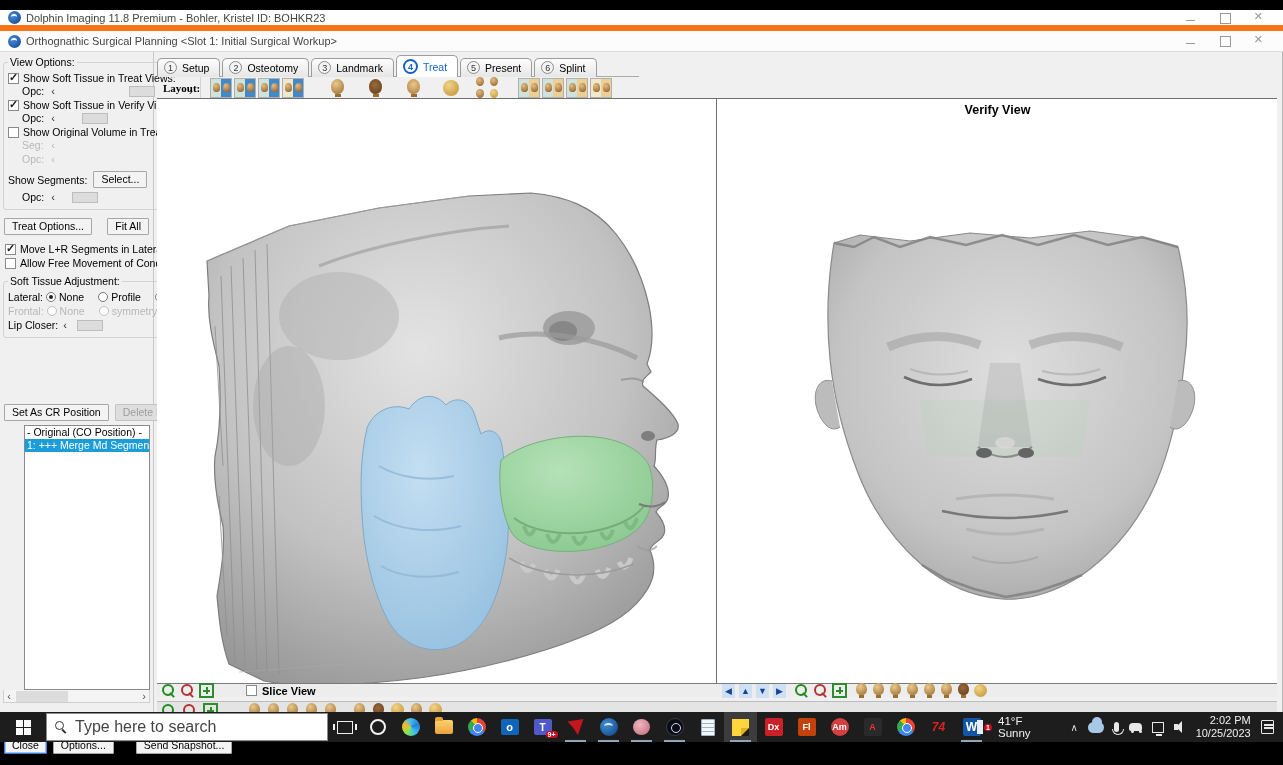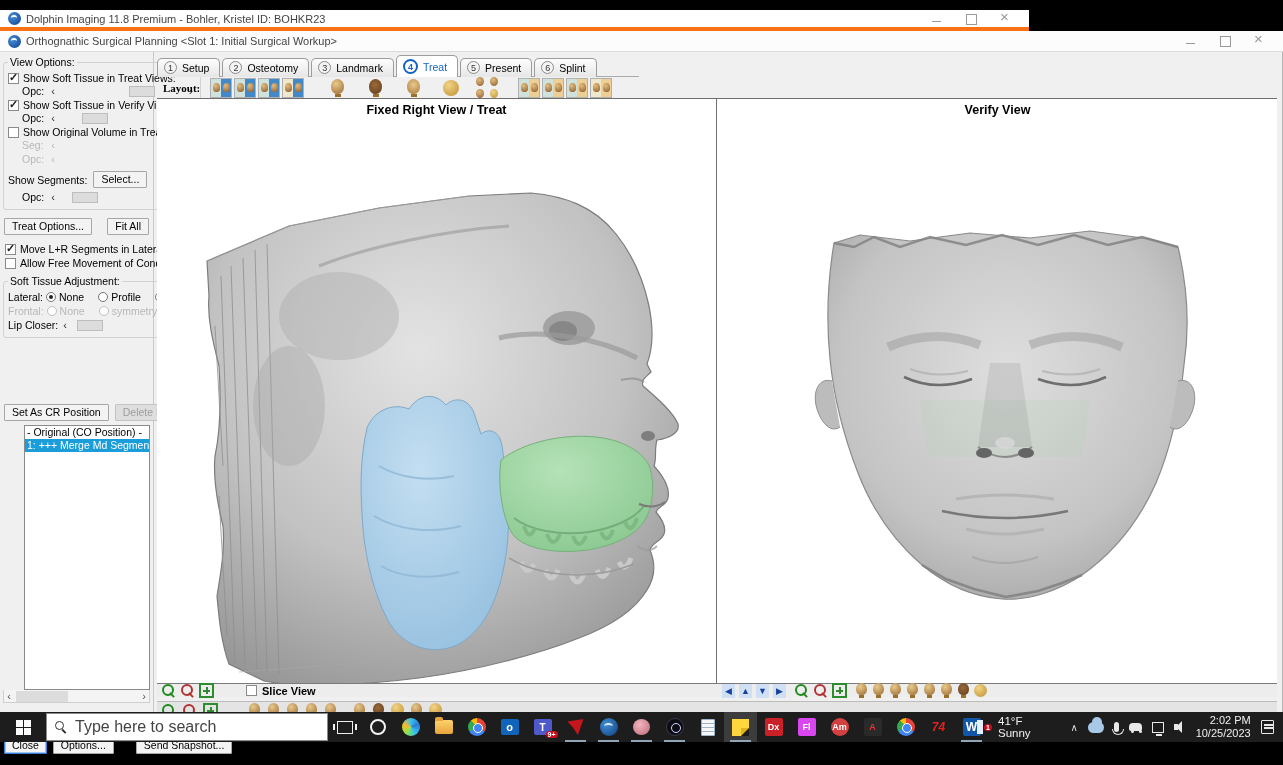--- a/index.html
+++ b/index.html
@@ -1,20 +1,20 @@
 <!DOCTYPE html>
 <html><head>
 <meta charset="utf-8">
 <style>
   * { margin:0; padding:0; box-sizing:border-box; }
   body { font-family:"Liberation Sans", sans-serif; background:#000; }
   .screen { position:relative; width:1283px; height:765px; background:#000; overflow:hidden; font-size:11px; color:#000; }
 
   
-  .titlebar { position:absolute; left:0; top:10px; width:1029px; height:21px; background:#fff; display:flex; align-items:center; border-bottom:4px solid #f97316; }
+  .titlebar { position:absolute; left:0; top:10px; width:1283px; height:21px; background:#fff; display:flex; align-items:center; border-bottom:6px solid #f97316; }
   .subtitlebar { position:absolute; left:0; top:31px; width:1283px; height:21px; background:#fcfcfc; display:flex; align-items:center; border-bottom:1px solid #dadada; }
   .app-logo { width:13px; height:13px; border-radius:50%; background:radial-gradient(circle at 35% 35%, #4a8fd4, #0a3d91); margin:0 5px 0 8px; position:relative; flex:none; }
   .app-logo::after { content:""; position:absolute; left:3px; top:3px; width:6px; height:4px; border-top:2px solid #fff; border-radius:50%; }
   .tb-title { font-size:11px; color:#444; }
   .win-controls { margin-left:auto; display:flex; align-items:center; gap:22px; padding-right:18px; }
   .wc { width:12px; height:12px; position:relative; color:#888; font-size:13px; line-height:10px; text-align:center; cursor:default; }
   .wc.min::after { content:""; position:absolute; left:1px; bottom:3px; width:9px; height:0; border-bottom:1px solid #999; }
   .wc.max::after { content:""; position:absolute; left:1px; top:1px; width:9px; height:9px; border:1px solid #999; }
   .wc.close::after { content:"×"; color:#999; font-size:15px; position:absolute; left:1px; top:-1px; }
 
@@ -139,21 +139,21 @@
   .ic-redwing { width:16px; height:16px; background:#c4161c; clip-path:polygon(0 15%, 100% 0, 65% 100%, 35% 55%); }
   .ic-dolphinapp { width:18px; height:18px; border-radius:50%; background:radial-gradient(circle at 35% 35%, #3f8fd4, #123d7e); position:relative; }
   .ic-dolphinapp::after { content:""; position:absolute; left:4px; top:5px; width:9px; height:5px; border-top:2px solid #dce9f7; border-radius:50%; }
   .ic-molar { width:17px; height:16px; border-radius:50%; background:radial-gradient(circle at 40% 35%, #f0b6c0, #c06878); }
   .ic-target { width:18px; height:18px; border-radius:50%; background:#0c0c14; border:1px solid #3a3a4a; position:relative; }
   .ic-target::after { content:""; position:absolute; left:4px; top:4px; width:8px; height:8px; border:1.5px solid #cfd6ff; border-radius:50%; }
   .ic-notepad { width:14px; height:17px; background:#f4f6f8; border:1px solid #9db4c8; border-radius:1px; background-image:repeating-linear-gradient(#f4f6f8 0 3px, #9db4c8 3px 4px); }
   .ic-sticky { width:17px; height:17px; background:#ffd63d; position:relative; }
   .ic-sticky::after { content:""; position:absolute; right:0; bottom:0; border:4px solid #1d1d1d; border-left-color:#e0b31f; border-top-color:#e0b31f; }
   .ic-sq { width:18px; height:18px; border-radius:2px; display:flex; align-items:center; justify-content:center; font-size:9px; font-weight:bold; color:#fff; }
-  .ic-dx { background:#ca2128; } .ic-fl { background:#d946ef; }
+  .ic-dx { background:#ca2128; } .ic-fl { background:#c2410c; }
   .ic-am { background:#d43f3f; border-radius:50%; }
   .ic-acrobat { background:#2a2a2a; color:#e33; }
   .ic-74 { background:transparent; color:#d22; font-style:italic; font-size:12px; }
   .ic-word { width:18px; height:18px; background:#1256a8; border-radius:2px; color:#fff; font-size:12px; font-weight:bold; display:flex; align-items:center; justify-content:center; position:relative; }
   .ic-word::before { content:""; position:absolute; right:-2px; top:2px; width:6px; height:14px; background:#e6eefc; }
   .ic-word span { position:relative; z-index:1; }
 
   .tray { margin-left:auto; display:flex; align-items:center; gap:10px; padding-right:24px; color:#e8e8e8; }
   .ic-weather { width:20px; height:20px; border-radius:50%; background:radial-gradient(circle at 40% 55%, #f5a623, #d4491e); position:relative; }
   .weathertext { font-size:11.5px; color:#f0f0f0; }
@@ -411,21 +411,20 @@
         <span class="pairbtn">
             <span class="half cream"></span>
             <span class="half tan"></span>
           </span>
       </div>
     </div>
 
     <div class="viewarea">
 
       <div class="vpanel left">
-        <div class="vtitle">Fixed Right View / Treat</div>
         <svg width="540" height="540" viewBox="0 0 540 530" style="position:absolute; left:12px; top:62px;">
           <defs>
             <radialGradient id="gSkull" cx="45%" cy="32%" r="80%">
               <stop offset="0%" stop-color="#e3e3e3"></stop>
                 <stop offset="55%" stop-color="#c2c2c2"></stop>
                 <stop offset="100%" stop-color="#8f8f8f"></stop>
             </radialGradient>
             <radialGradient id="gBlue" cx="40%" cy="30%" r="90%">
               <stop offset="0%" stop-color="#c3def1"></stop>
                 <stop offset="100%" stop-color="#8fbcdd"></stop>

